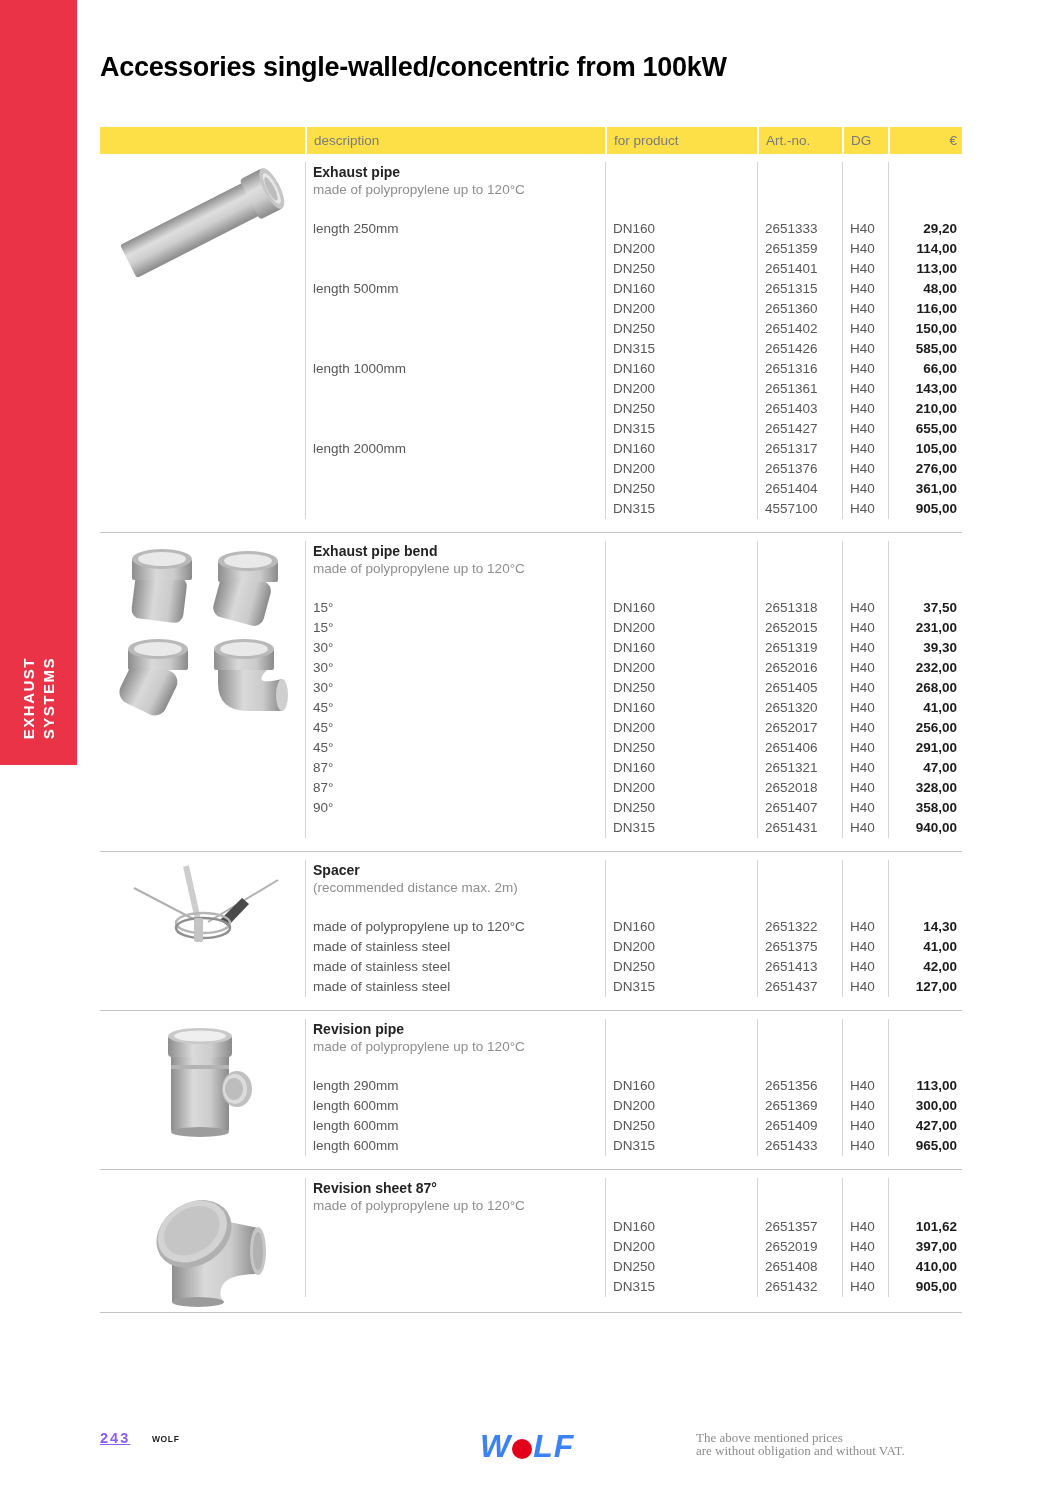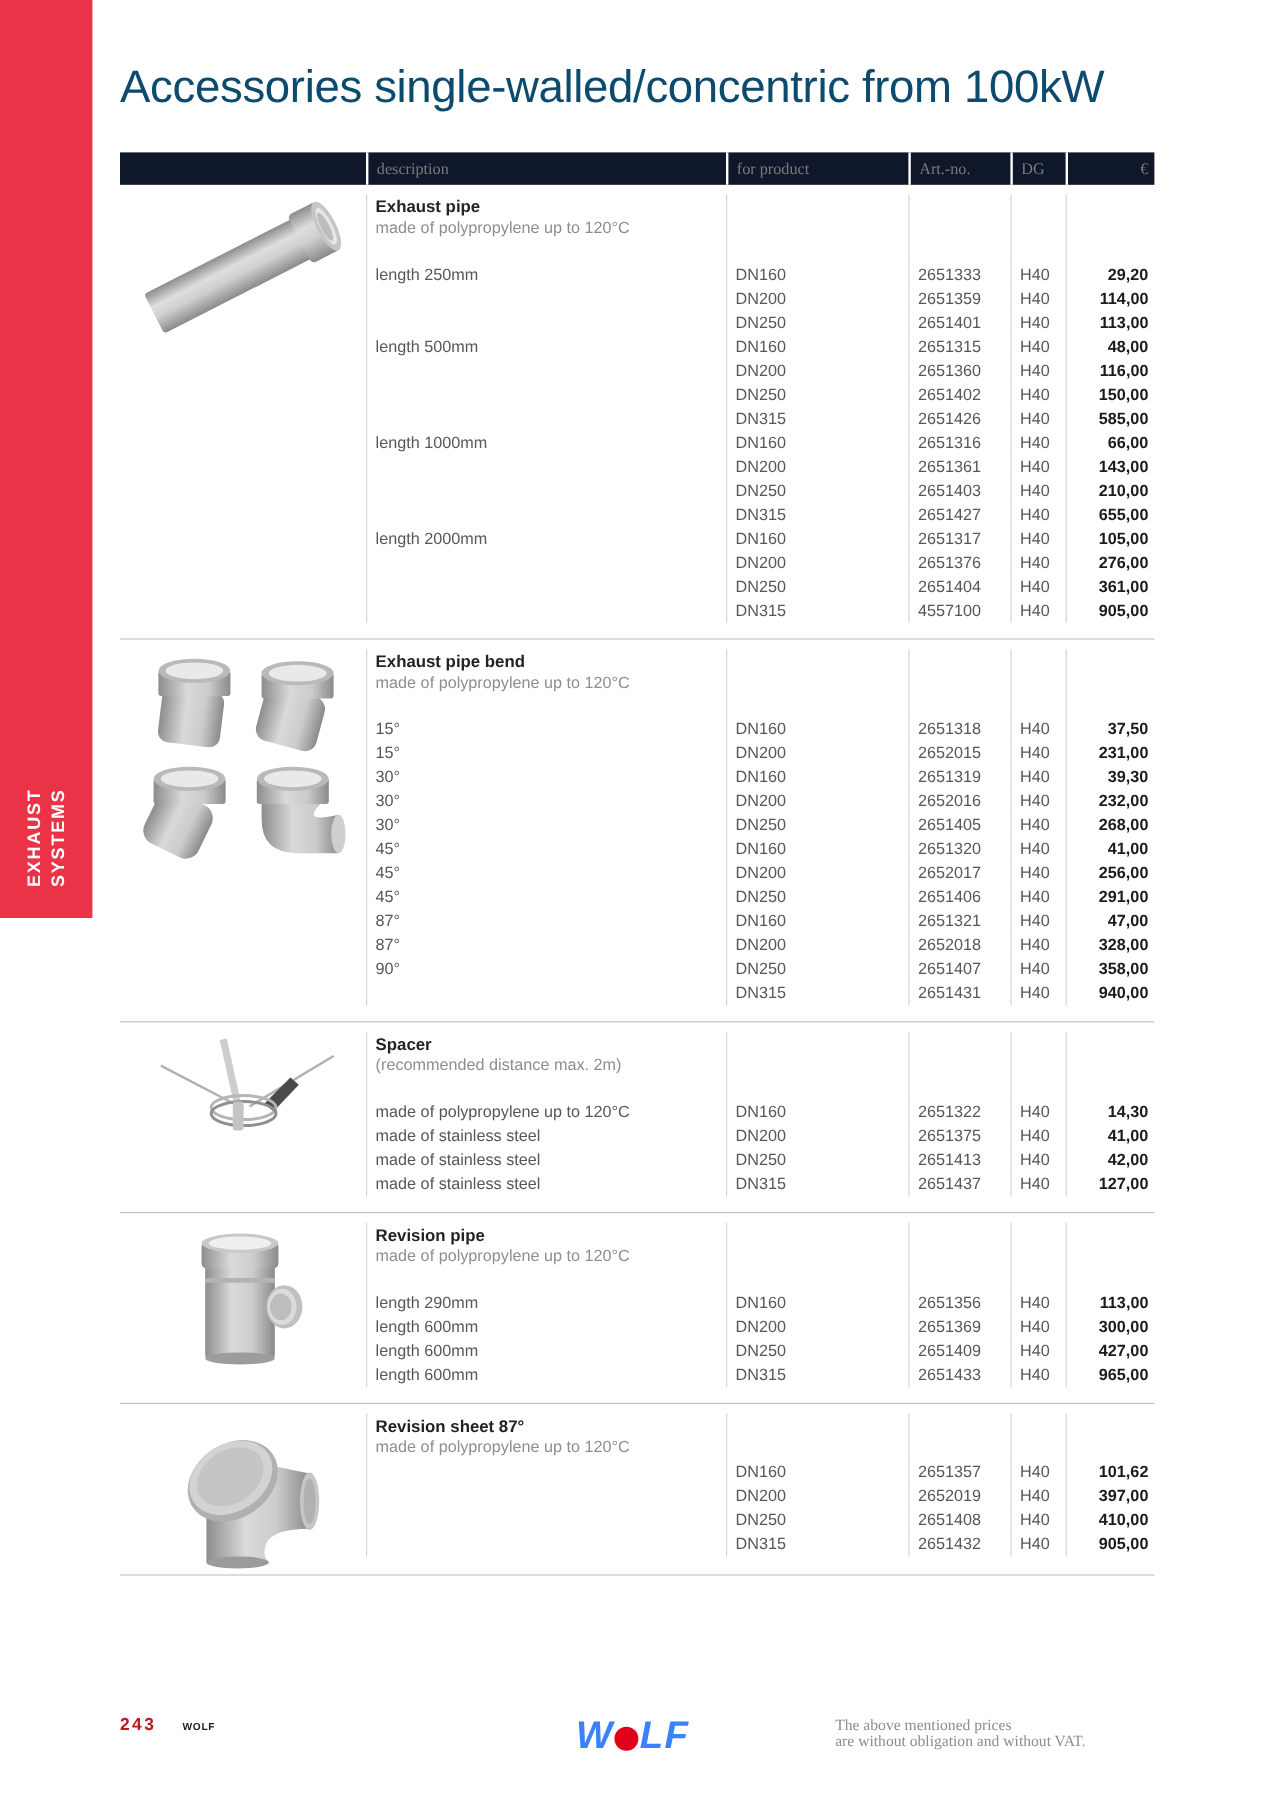--- a/index.html
+++ b/index.html
@@ -11,47 +11,47 @@
   .side-tab{position:absolute;left:0;top:0;width:77px;height:765px;background:#ea3347;}
   .side-tab .vtext{
     position:absolute;bottom:26px;left:50%;
     writing-mode:vertical-rl;transform:translateX(-50%) rotate(180deg);
     color:#fff;font-size:15px;font-weight:bold;letter-spacing:1.5px;line-height:20px;
     white-space:pre;text-align:left;
   }
   
   h1.title{
     position:absolute;left:100px;top:52px;margin:0;
-    font-size:38px;font-weight:normal;color:#0c4a6e;letter-spacing:-0.3px;
+    font-size:27px;font-weight:bold;color:#000000;letter-spacing:-0.3px;
   }
   
   .table{position:absolute;left:100px;top:127px;width:862px;}
   .thead{
     display:grid;grid-template-columns:205px 300px 152px 85px 46px 74px;
-    background:#0f172a;height:27px;line-height:27px;font-size:13.5px;color:#7a7a7a;font-family:Liberation Serif, serif;
+    background:#fde047;height:27px;line-height:27px;font-size:13.5px;color:#7a7a7a;
   }
   .thead>div{padding-left:7px;border-left:2px solid #ffffff;white-space:nowrap;}
   .thead>div:first-child{border-left:none;}
   .thead .h-price{text-align:right;padding-right:5px;padding-left:0;}
   .section{display:flex;border-bottom:1px solid #c3c3c3;justify-content:flex-end;}
   .img-cell{width:205px;flex:none;display:flex;justify-content:center;align-items:flex-start;padding-top:10px;}
   .sec-grid{
     flex:1;display:grid;grid-template-columns:300px 152px 85px 46px 74px;
     align-content:start;padding-top:8px;padding-bottom:13px;
   }
   .cell{border-left:1px solid #d4d4d4;padding-left:7px;font-size:13.5px;color:#575757;box-sizing:border-box;}
   .row-cell{height:20px;line-height:20px;white-space:nowrap;overflow:hidden;}
   .c-price{text-align:right;padding-right:5px;padding-left:14px;font-weight:bold;color:#1b1b1b;}
   .sec-title{font-size:14px;font-weight:bold;color:#232323;line-height:17px;padding-top:2px;}
   .sec-sub{font-size:13.5px;color:#8e8e8e;line-height:17px;}
   .sec-gap{height:21px;}
   .section.no-gap .sec-gap{height:3px;}
   
   .footer{position:absolute;left:100px;top:1430px;width:862px;height:46px;}
-  .page-num{position:absolute;left:0;top:0;font-size:14.5px;font-weight:bold;color:#b91c1c;letter-spacing:2px;}
+  .page-num{position:absolute;left:0;top:0;font-size:14.5px;font-weight:bold;color:#8b5cf6;letter-spacing:2px;text-decoration:underline;}
   .brand{position:absolute;left:52px;top:4px;font-size:8.5px;font-weight:bold;color:#1d1d1d;letter-spacing:0.6px;}
   .logo{position:absolute;left:380px;top:-2px;font-style:italic;font-weight:900;font-size:32px;color:#3b82f6;letter-spacing:1px;white-space:nowrap;}
   .logo .dot{display:inline-block;width:20px;height:20px;border-radius:50%;background:#e3001b;vertical-align:-2px;margin:0 1px;}
   .note{position:absolute;left:596px;top:1px;font-size:13px;line-height:13px;color:#8d8d8d;font-family:Liberation Serif, serif;}
 </style>
 </head>
 <body>
 
 <div class="side-tab">
   <div class="vtext"><span>EXHAUST</span>

